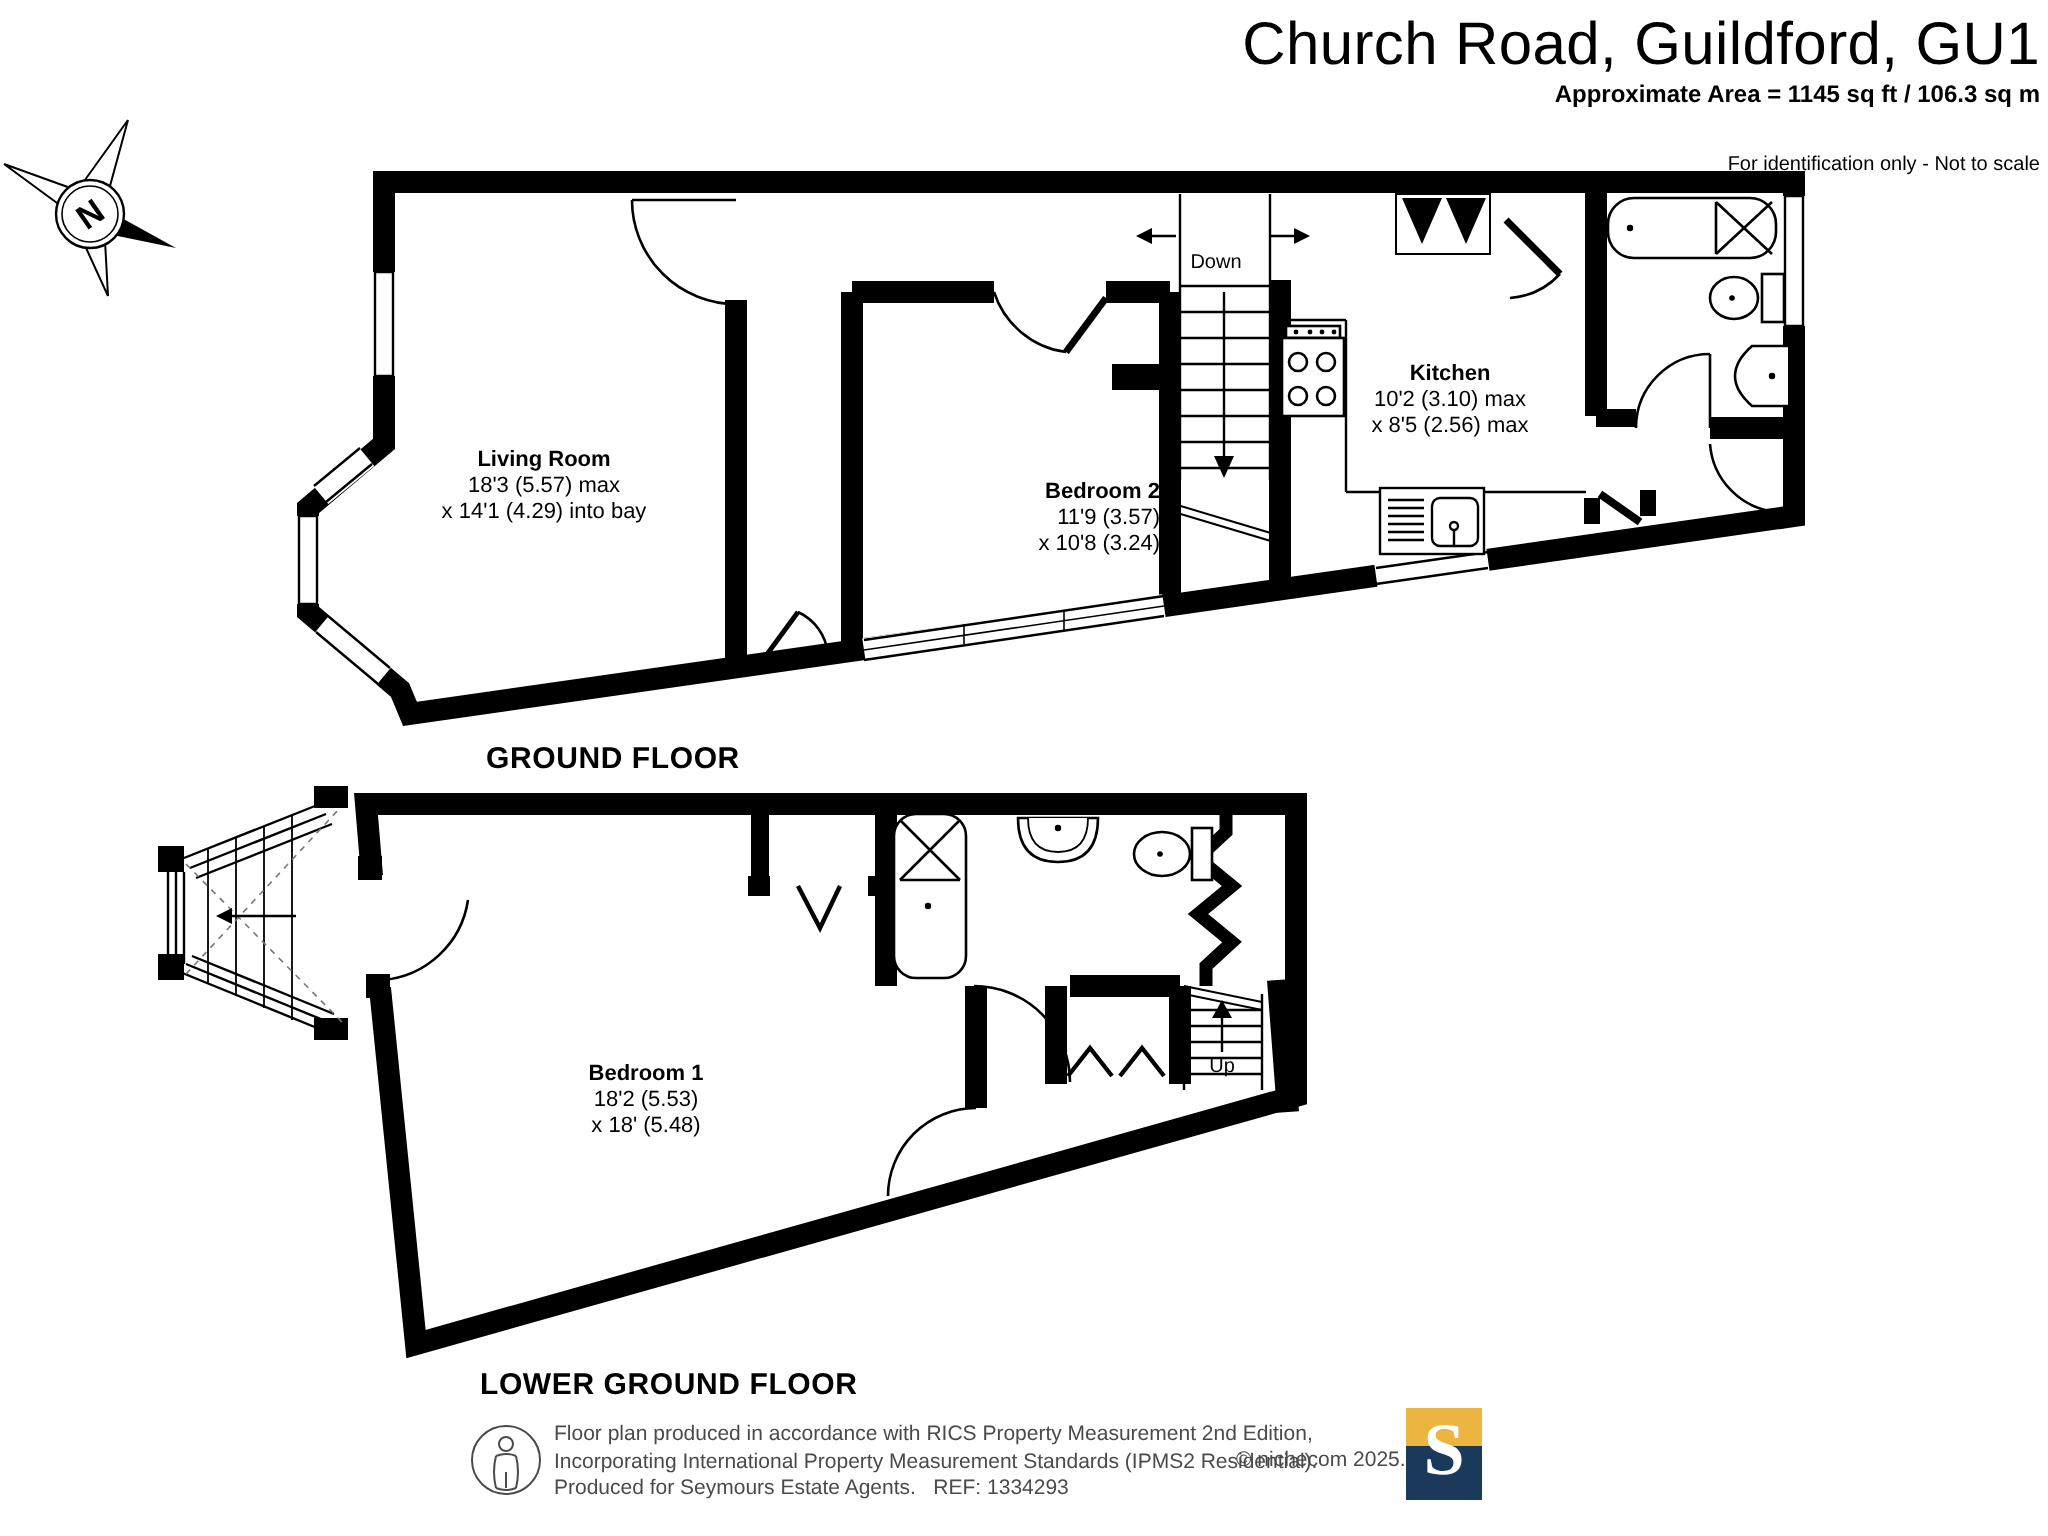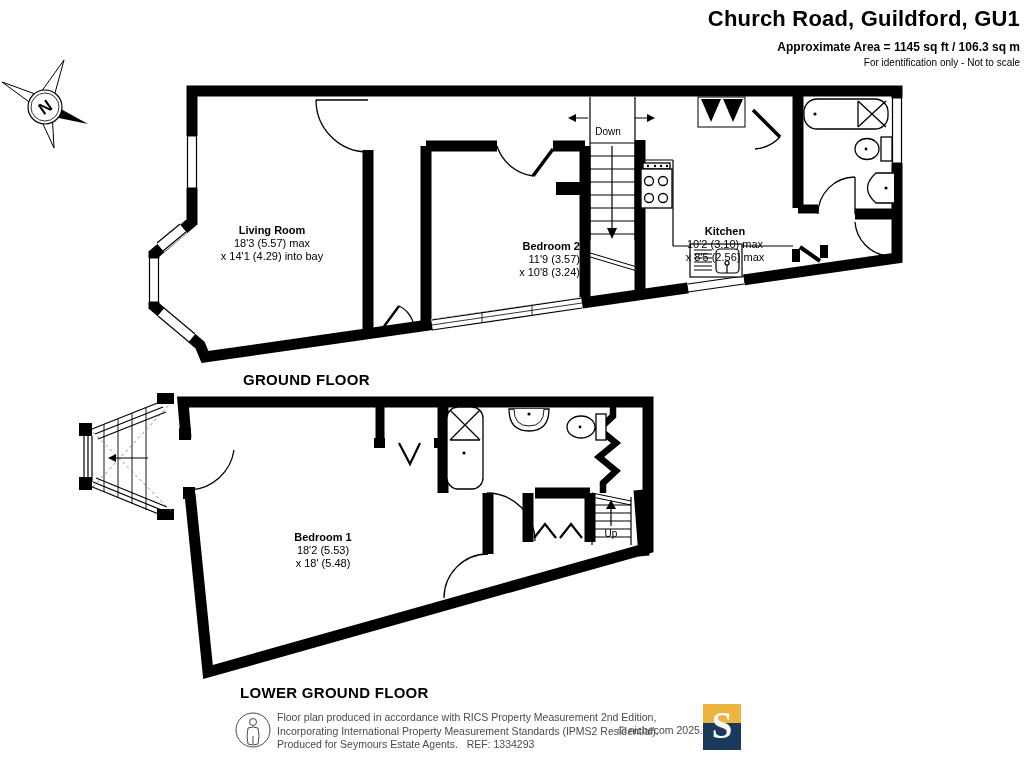--- a/index.html
+++ b/index.html
@@ -1,22 +1,22 @@
 <!DOCTYPE html>
 <html><head>
 <meta charset="utf-8">
 <style>
   html,body{margin:0;padding:0;background:#fff;}
   .canvas{position:relative;width:1024px;height:768px;background:#ffffff;overflow:hidden;
           font-family:"Liberation Sans","DejaVu Sans",sans-serif;color:#000;}
   .plan-svg{position:absolute;left:0;top:0;}
   .hdr{position:absolute;right:4px;text-align:right;}
-  .hdr-title{top:6px;font-size:22px;font-weight:bold;letter-spacing:0.2px;}
+  .hdr-title{top:6px;font-size:30px;font-weight:normal;letter-spacing:0.2px;}
   .hdr-area{top:40px;font-size:12px;font-weight:bold;}
-  .hdr-disc{top:57px;font-size:10px;}
+  .hdr-disc{top:77px;font-size:10px;}
   .room-label{position:absolute;width:160px;text-align:center;font-size:11px;line-height:13px;}
   .room-label .nm{font-weight:bold;}
   .floor-label{position:absolute;font-size:15px;font-weight:bold;letter-spacing:0.3px;}
   .stair-label{position:absolute;width:46px;text-align:center;font-size:10px;font-weight:normal;}
   .footer-text{position:absolute;left:277px;top:711px;font-size:10.5px;line-height:13.5px;
                color:#4a4a4a;white-space:pre-wrap;}
   .copyright{position:absolute;left:618px;top:724px;font-size:10.5px;color:#4a4a4a;}
   .logo{position:absolute;left:703px;top:704px;width:38px;height:46px;}
   .logo .top{position:absolute;left:0;top:0;width:100%;height:19px;}
   .logo .bot{position:absolute;left:0;top:19px;width:100%;height:27px;}
@@ -233,21 +233,21 @@
   <div>18'3 (5.57) max</div>
   <div>x 14'1 (4.29) into bay</div>
 </div>
 
 <div class="room-label" style="left:420px;top:240px;text-align:right;">
   <div class="nm">Bedroom 2</div>
   <div>11'9 (3.57)</div>
   <div>x 10'8 (3.24)</div>
 </div>
 
-<div class="room-label" style="left:645px;top:181px;margin-top:44px;">
+<div class="room-label" style="left:645px;top:181px;">
   <div class="nm">Kitchen</div>
   <div>10'2 (3.10) max</div>
   <div>x 8'5 (2.56) max</div>
 </div>
 
 <div class="room-label" style="left:243px;top:531px;">
   <div class="nm">Bedroom 1</div>
   <div>18'2 (5.53)</div>
   <div>x 18' (5.48)</div>
 </div>

